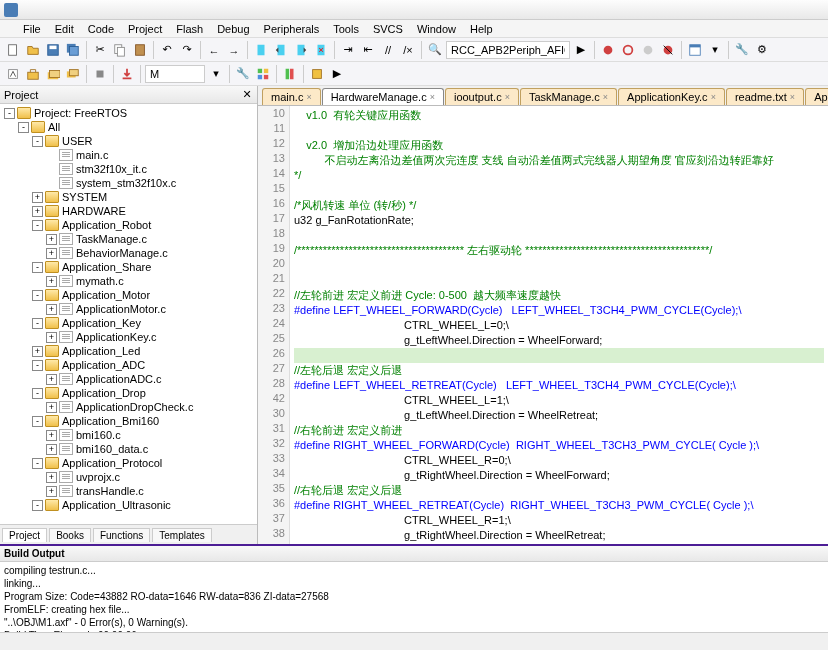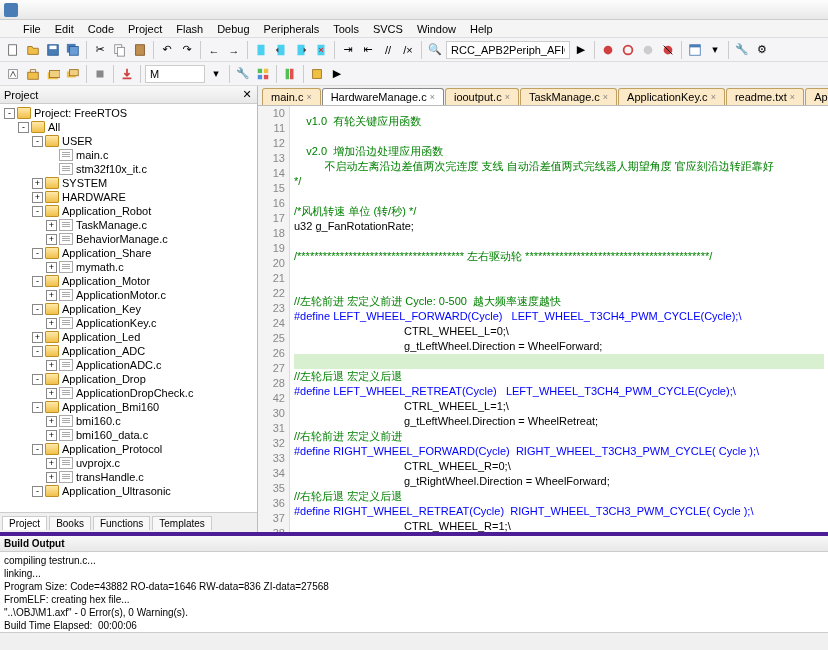--- a/index.html
+++ b/index.html
@@ -29,25 +29,25 @@
 .proj-tabs{background:#f0f0f0;height:20px;display:flex;align-items:center;border-top:1px solid #ccc;padding:0 2px;gap:2px}
 .proj-tab{padding:1px 6px;border:1px solid #ccc;background:#f8f8f8;border-bottom:none;cursor:pointer;font-size:10px}
 .proj-tab.active{background:#fff}
 .editor-area{flex:1;display:flex;flex-direction:column;min-width:0;background:#fff}
 .editor-tabs{height:20px;background:#f0f0f0;display:flex;align-items:flex-end;padding:0 4px;gap:1px;border-bottom:1px solid #bbb;overflow:hidden}
 .ed-tab{padding:2px 8px;background:#fce9c8;border:1px solid #c0a060;border-bottom:none;border-radius:3px 3px 0 0;cursor:pointer;font-size:10px;white-space:nowrap;display:flex;align-items:center;gap:3px}
 .ed-tab.active{background:#fff;border-color:#888}
 .ed-tab .x{color:#888;font-size:9px}
 .editor-body{flex:1;display:flex;overflow:hidden;font-family:Consolas,monospace;font-size:11px;line-height:15px}
 .gutter{width:32px;background:#f4f4f4;color:#888;text-align:right;padding:0 4px;border-right:1px solid #ddd;overflow:hidden}
-.code{flex:1;padding:8px 4px;overflow:hidden;white-space:pre;color:#000}
+.code{flex:1;padding:2px 4px;overflow:hidden;white-space:pre;color:#000}
 .code .cm{color:#008000}
 .code .pp{color:#0000ff}
 .code .hl{background:#d8f0d0;display:inline-block;width:100%}
-.build-output{height:100px;background:#fff;border-top:4px solid #4c1d95;display:flex;flex-direction:column}
+.build-output{height:88px;background:#fff;border-top:2px solid #4c1d95;display:flex;flex-direction:column}
 .build-header{background:linear-gradient(#f8f8f8,#e8e8e8);height:16px;padding:0 4px;display:flex;align-items:center;border-bottom:1px solid #ccc;font-weight:bold;font-size:10px}
 .build-body{flex:1;padding:2px 4px;font-family:Liberation Sans, sans-serif;font-size:10px;line-height:13px;overflow:auto;white-space:pre}
 .statusbar{height:18px;background:#f0f0f0;border-top:1px solid #ccc}
 </style>
 </head>
 <body>
 
 <div class="titlebar">
   <span class="icon"></span>
 </div>
@@ -272,20 +272,26 @@
           <span class="tree-indent" style="width: 46px;"></span>
           <span style="width: 13px; display: inline-block;"></span>
           <span class="tree-icon file-icon"></span>
           <span>main.c</span>
         </div>
         <div class="tree-item">
           <span class="tree-indent" style="width: 46px;"></span>
           <span style="width: 13px; display: inline-block;"></span>
           <span class="tree-icon file-icon"></span>
           <span>stm32f10x_it.c</span>
+        </div>
+        <div class="tree-item">
+          <span class="tree-indent" style="width: 46px;"></span>
+          <span style="width: 13px; display: inline-block;"></span>
+          <span class="tree-icon file-icon"></span>
+          <span>system_stm32f10x.c</span>
         </div>
         <div class="tree-item">
           <span class="tree-indent" style="width: 32px;"></span>
           <span class="tree-toggle">+</span>
           <span class="tree-icon folder-icon"></span>
           <span>SYSTEM</span>
         </div>
         <div class="tree-item">
           <span class="tree-indent" style="width: 32px;"></span>
           <span class="tree-toggle">+</span>

